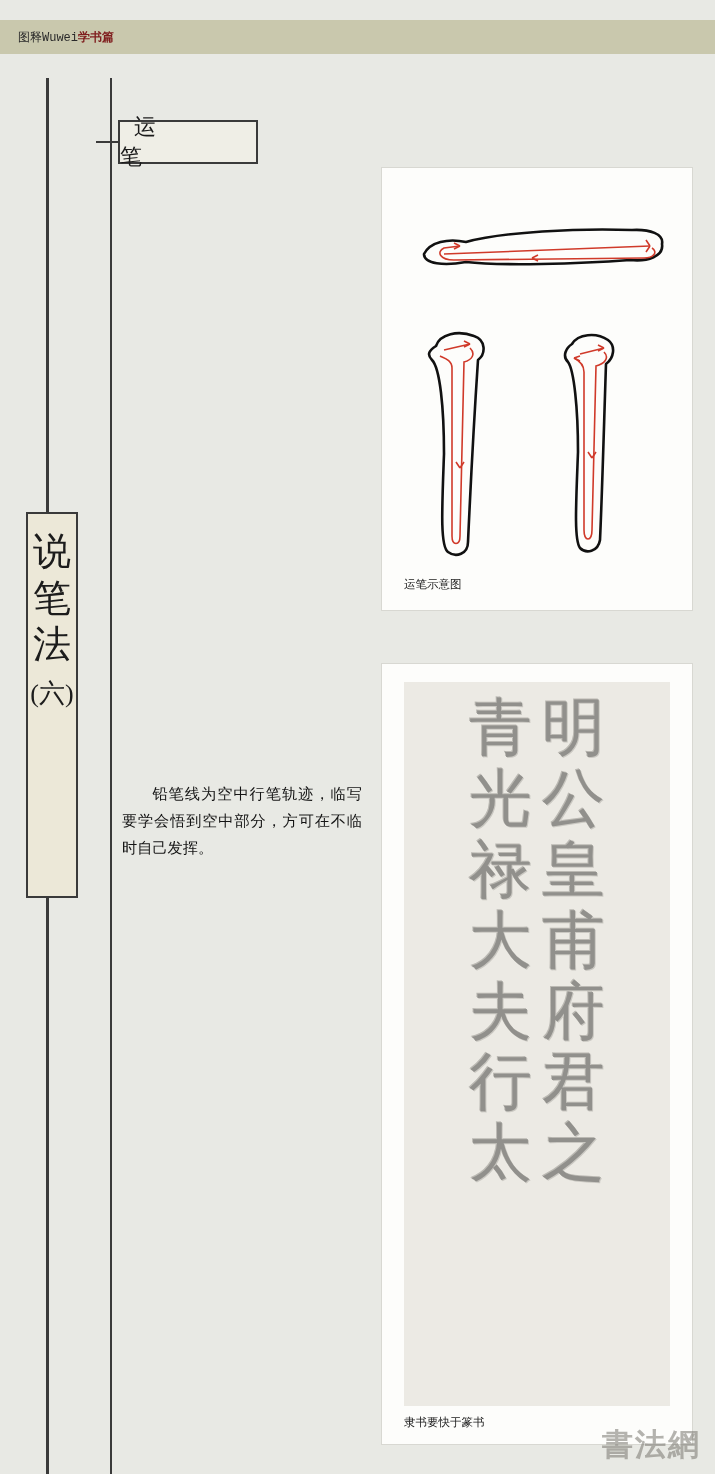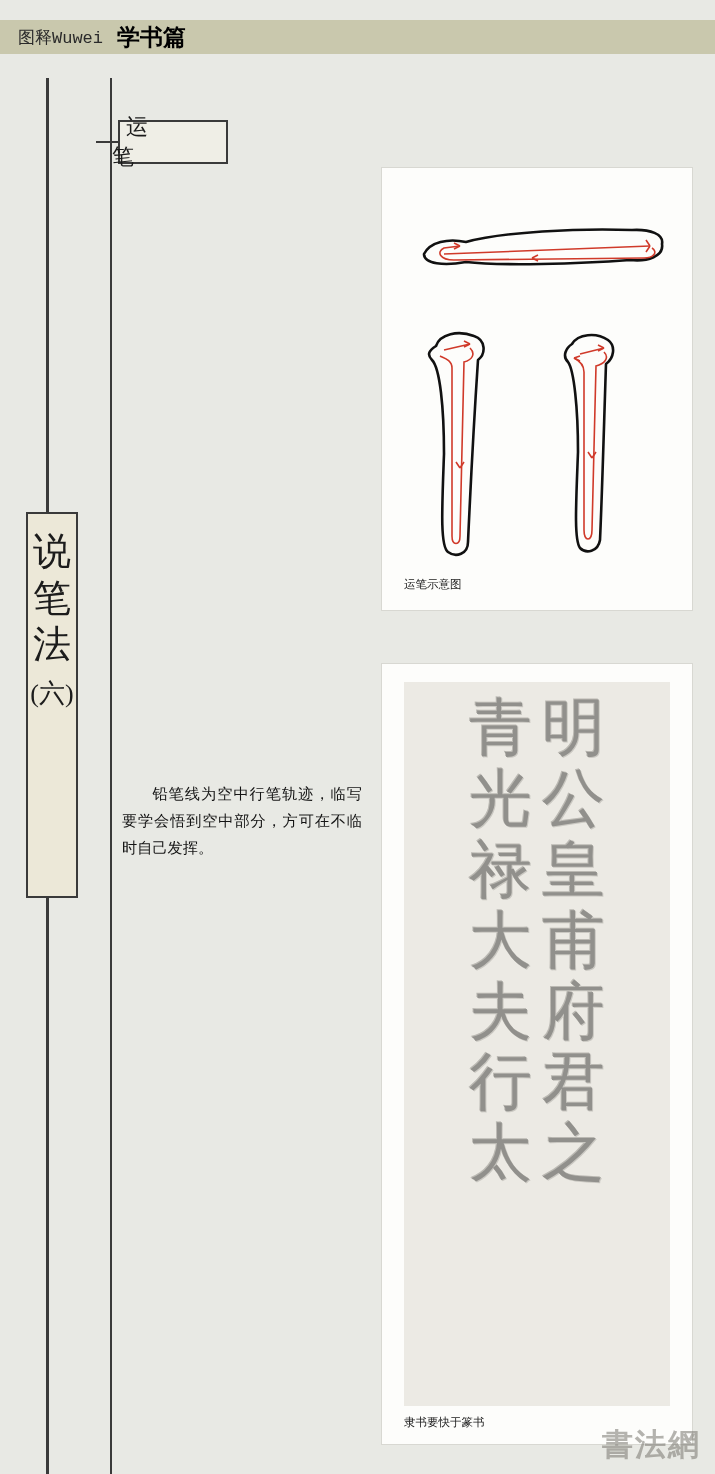--- a/index.html
+++ b/index.html
@@ -20,30 +20,29 @@
     position: absolute;
     left: 0; top: 20px;
     width: 715px; height: 34px;
     background: #c9c8ad;
     display: flex;
     align-items: center;
   }
   .header-brand {
     margin-left: 18px;
     font-family: "Liberation Mono", monospace;
-    font-size: 17px;
+    font-size: 12px;
     color: #2a2a2a;
     letter-spacing: 0px;
   }
   .header-section {
-    margin-left: 14px;
     font-family: "Liberation Sans", sans-serif;
-    font-size: 23px;
+    font-size: 12px;
     font-weight: bold;
-    color: #000000;
+    color: #7f1d1d;
   }
 
   
   .vrule {
     position: absolute;
     background: #3a3a3a;
   }
   .vrule-left {
     left: 46px; top: 78px;
     width: 3px; height: 1396px;
@@ -78,21 +77,21 @@
     font-family: "Liberation Serif", serif;
     font-size: 26px;
     margin-top: 8px;
     color: #1c1c1c;
   }
 
   
   .section-head {
     position: absolute;
     left: 118px; top: 120px;
-    width: 110px; height: 44px;
+    width: 140px; height: 44px;
     background: #efeee6;
     border: 2px solid #3a3a3a;
     display: flex;
     align-items: center;
     justify-content: center;
     box-sizing: border-box;
   }
   .section-head-text {
     font-size: 22px;
     letter-spacing: 14px;

